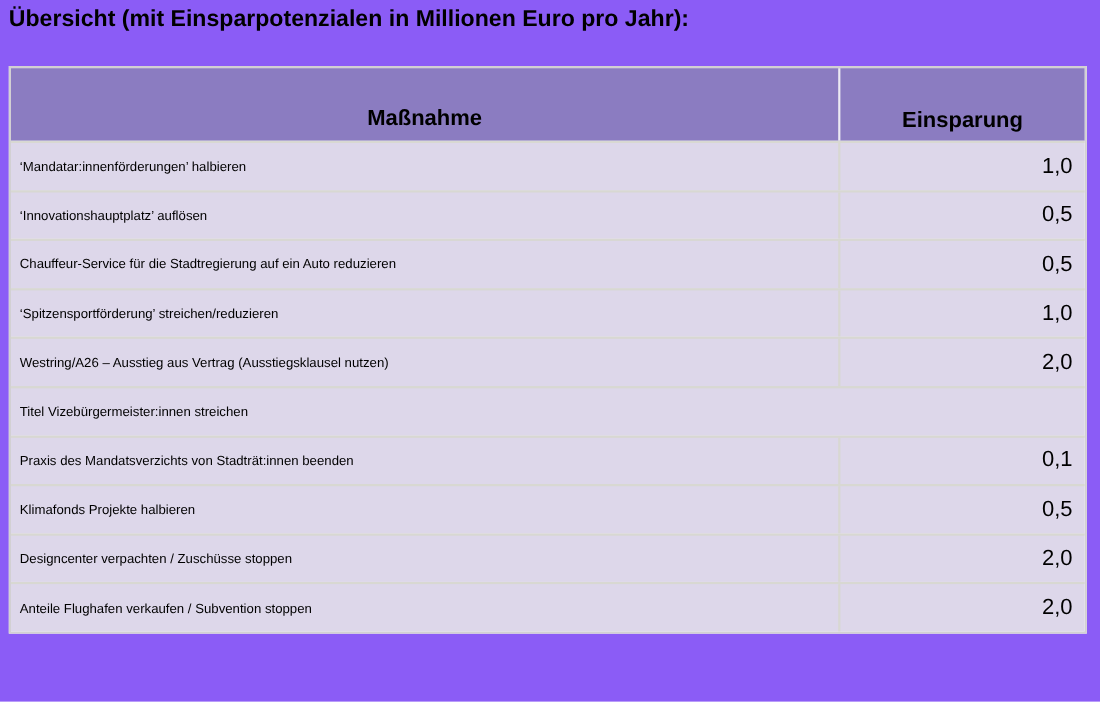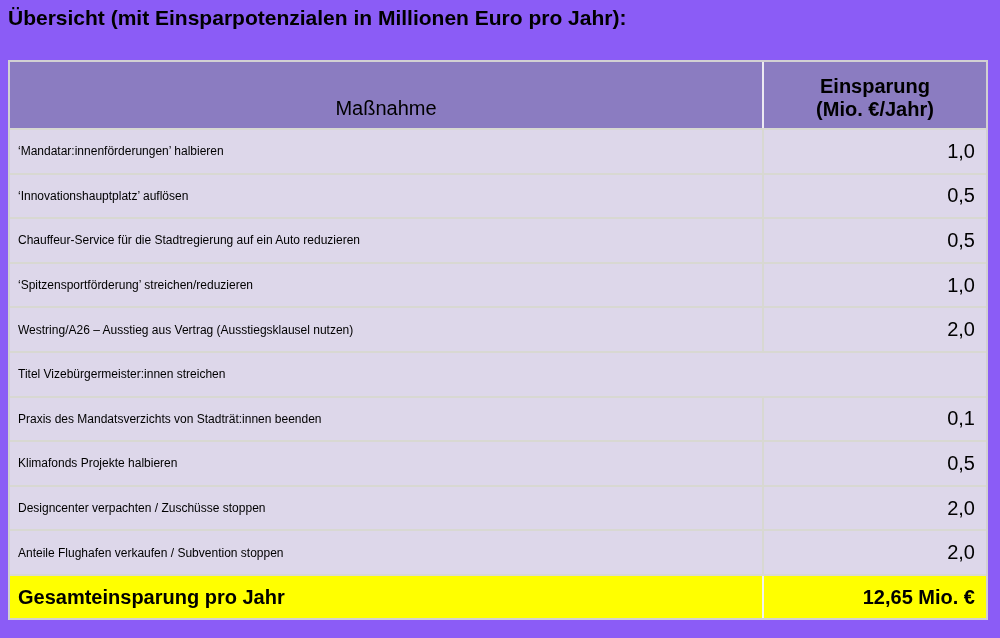--- a/index.html
+++ b/index.html
@@ -37,21 +37,21 @@
     height: 66px;
     background: var(--header-bg, #8b7cc1);
   }
   .header-row .cell-measure {
     width: 752px;
     display: flex;
     align-items: flex-end;
     justify-content: center;
     padding-bottom: 8px;
     font-size: 20px;
-    font-weight: normal;
+    font-weight: bold;
     box-sizing: border-box;
   }
   .header-row .cell-saving {
     flex: 1;
     border-left: 2px solid #eceaf2;
     display: flex;
     flex-direction: column;
     align-items: center;
     justify-content: flex-end;
     padding-bottom: 6px;
@@ -126,21 +126,20 @@
 <div class="page">
 
   <div class="title">Übersicht (mit Einsparpotenzialen in Millionen Euro pro Jahr):</div>
 
   <div class="table-wrap">
 
     <div class="header-row">
       <div class="cell-measure">Maßnahme</div>
       <div class="cell-saving">
         <span>Einsparung</span>
-        <span>(Mio. €/Jahr)</span>
       </div>
     </div>
 
     <div class="body-rows">
   <div class="data-row">
     <div class="cell-measure">‘Mandatar:innenförderungen’ halbieren</div>
     <div class="cell-saving">1,0</div>
   </div>
 
   <div class="data-row">
@@ -181,19 +180,15 @@
     <div class="cell-measure">Designcenter verpachten / Zuschüsse stoppen</div>
     <div class="cell-saving">2,0</div>
   </div>
 
   <div class="data-row">
     <div class="cell-measure">Anteile Flughafen verkaufen / Subvention stoppen</div>
     <div class="cell-saving">2,0</div>
   </div>
 </div>
 
-    <div class="total-row">
-      <div class="cell-measure">Gesamteinsparung pro Jahr</div>
-      <div class="cell-saving">12,65 Mio. €</div>
-    </div>
 
   </div>
 </div>
 
 </body></html>

